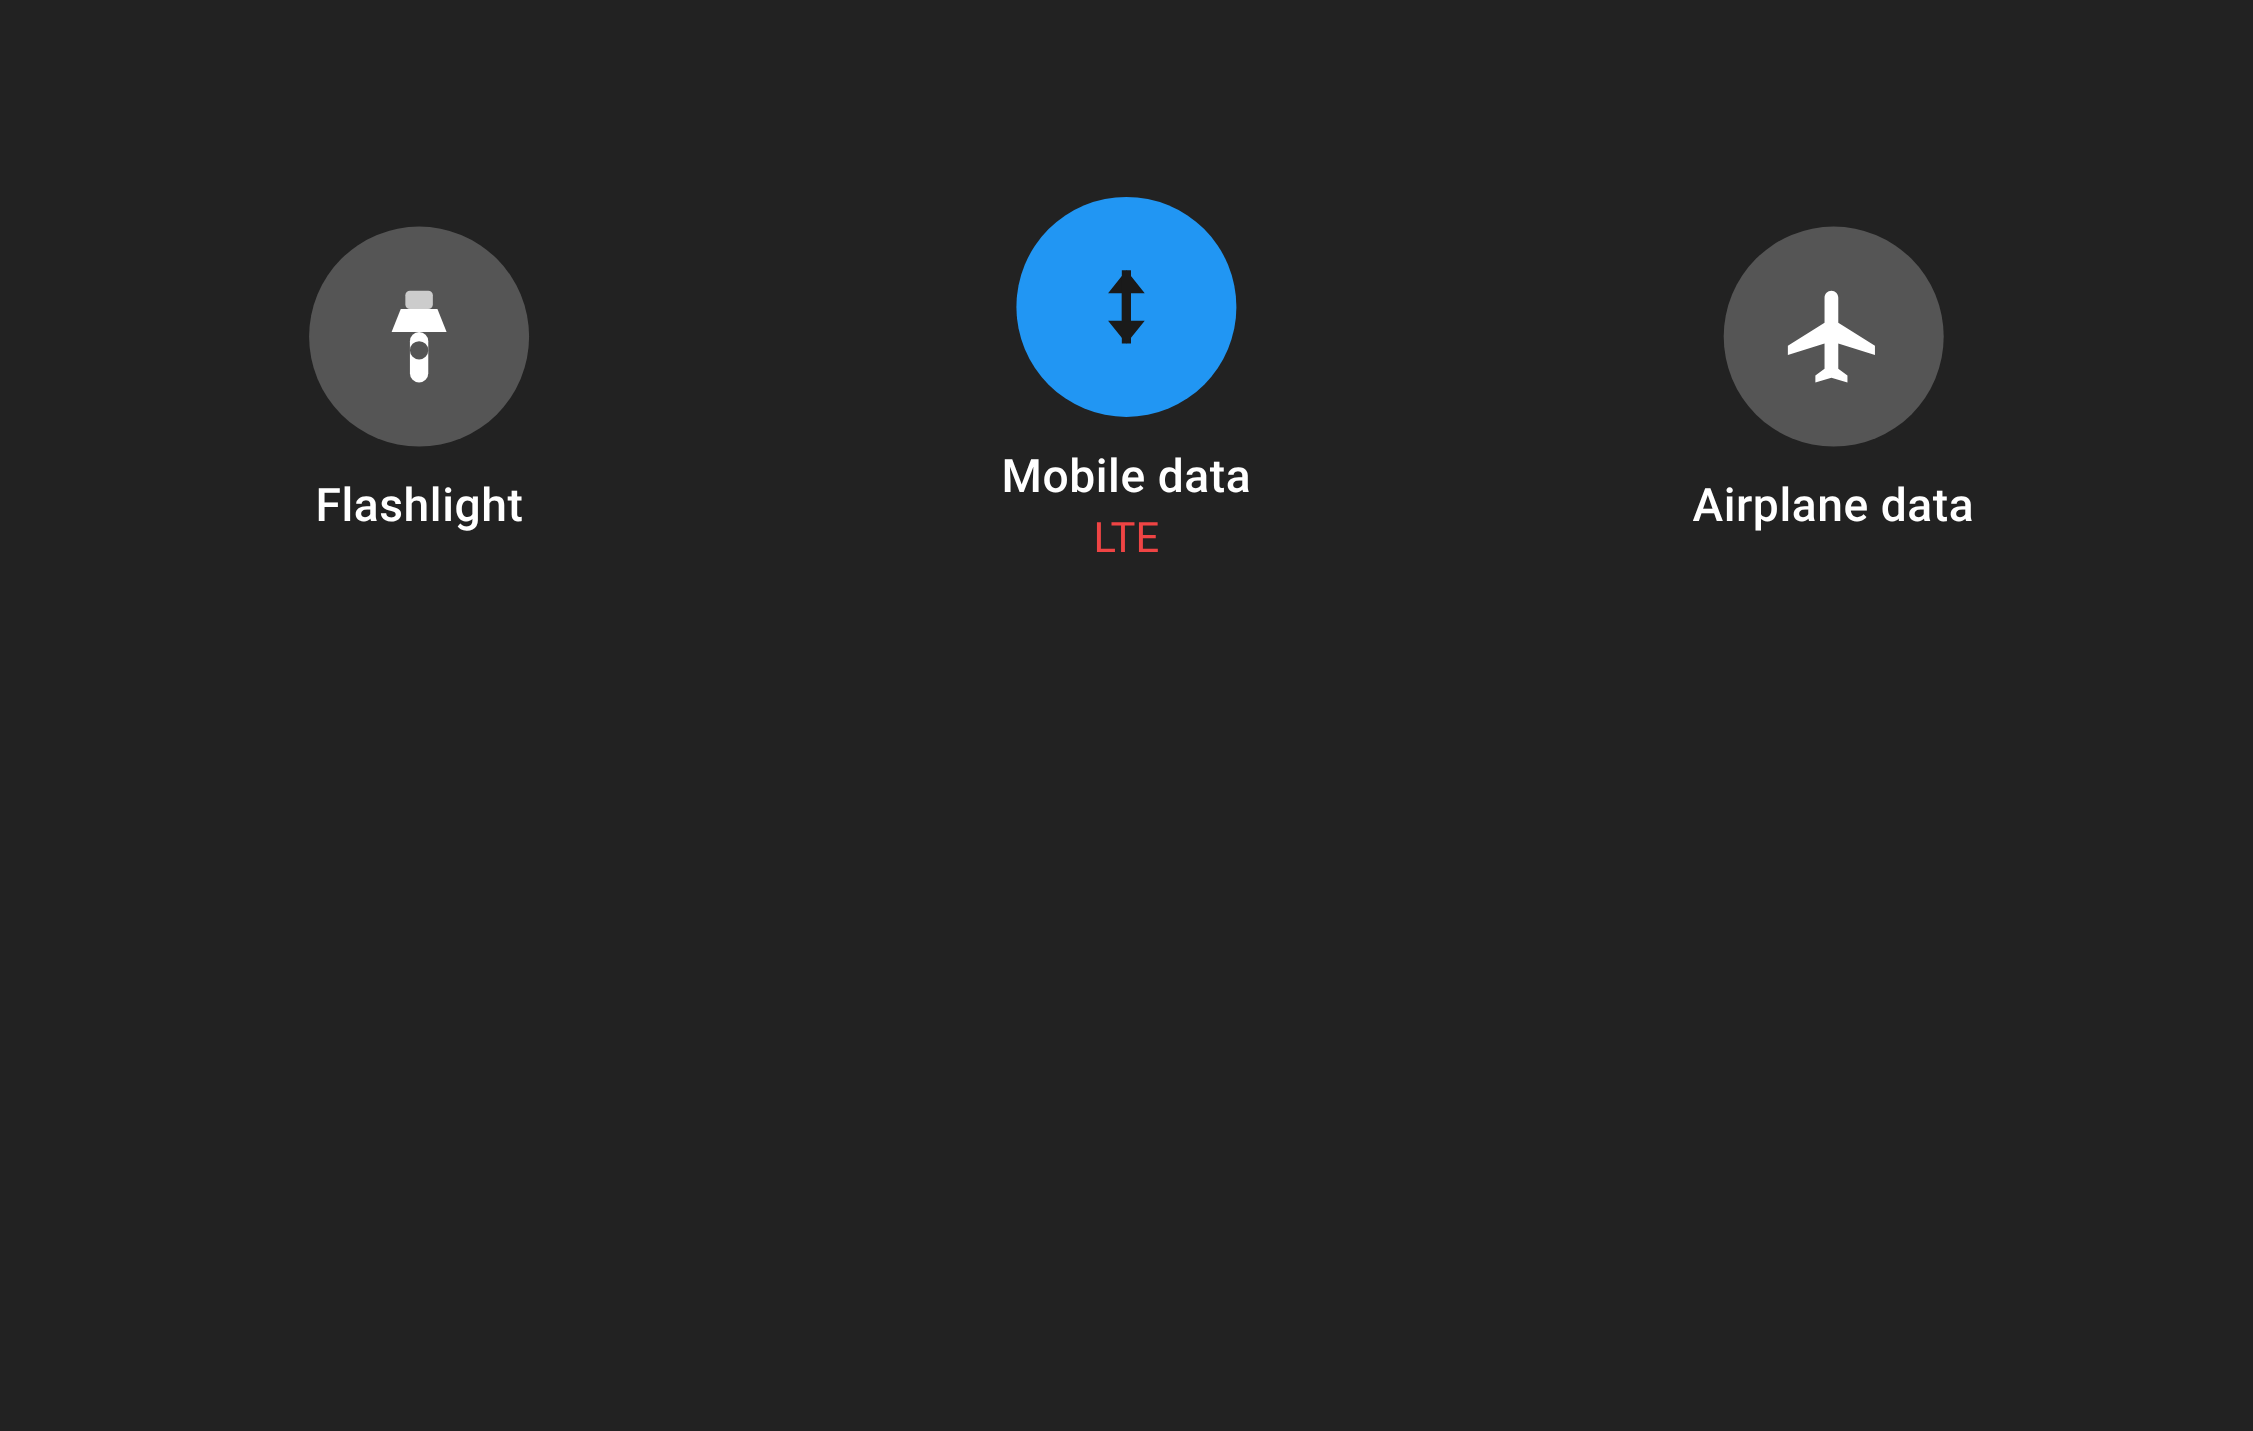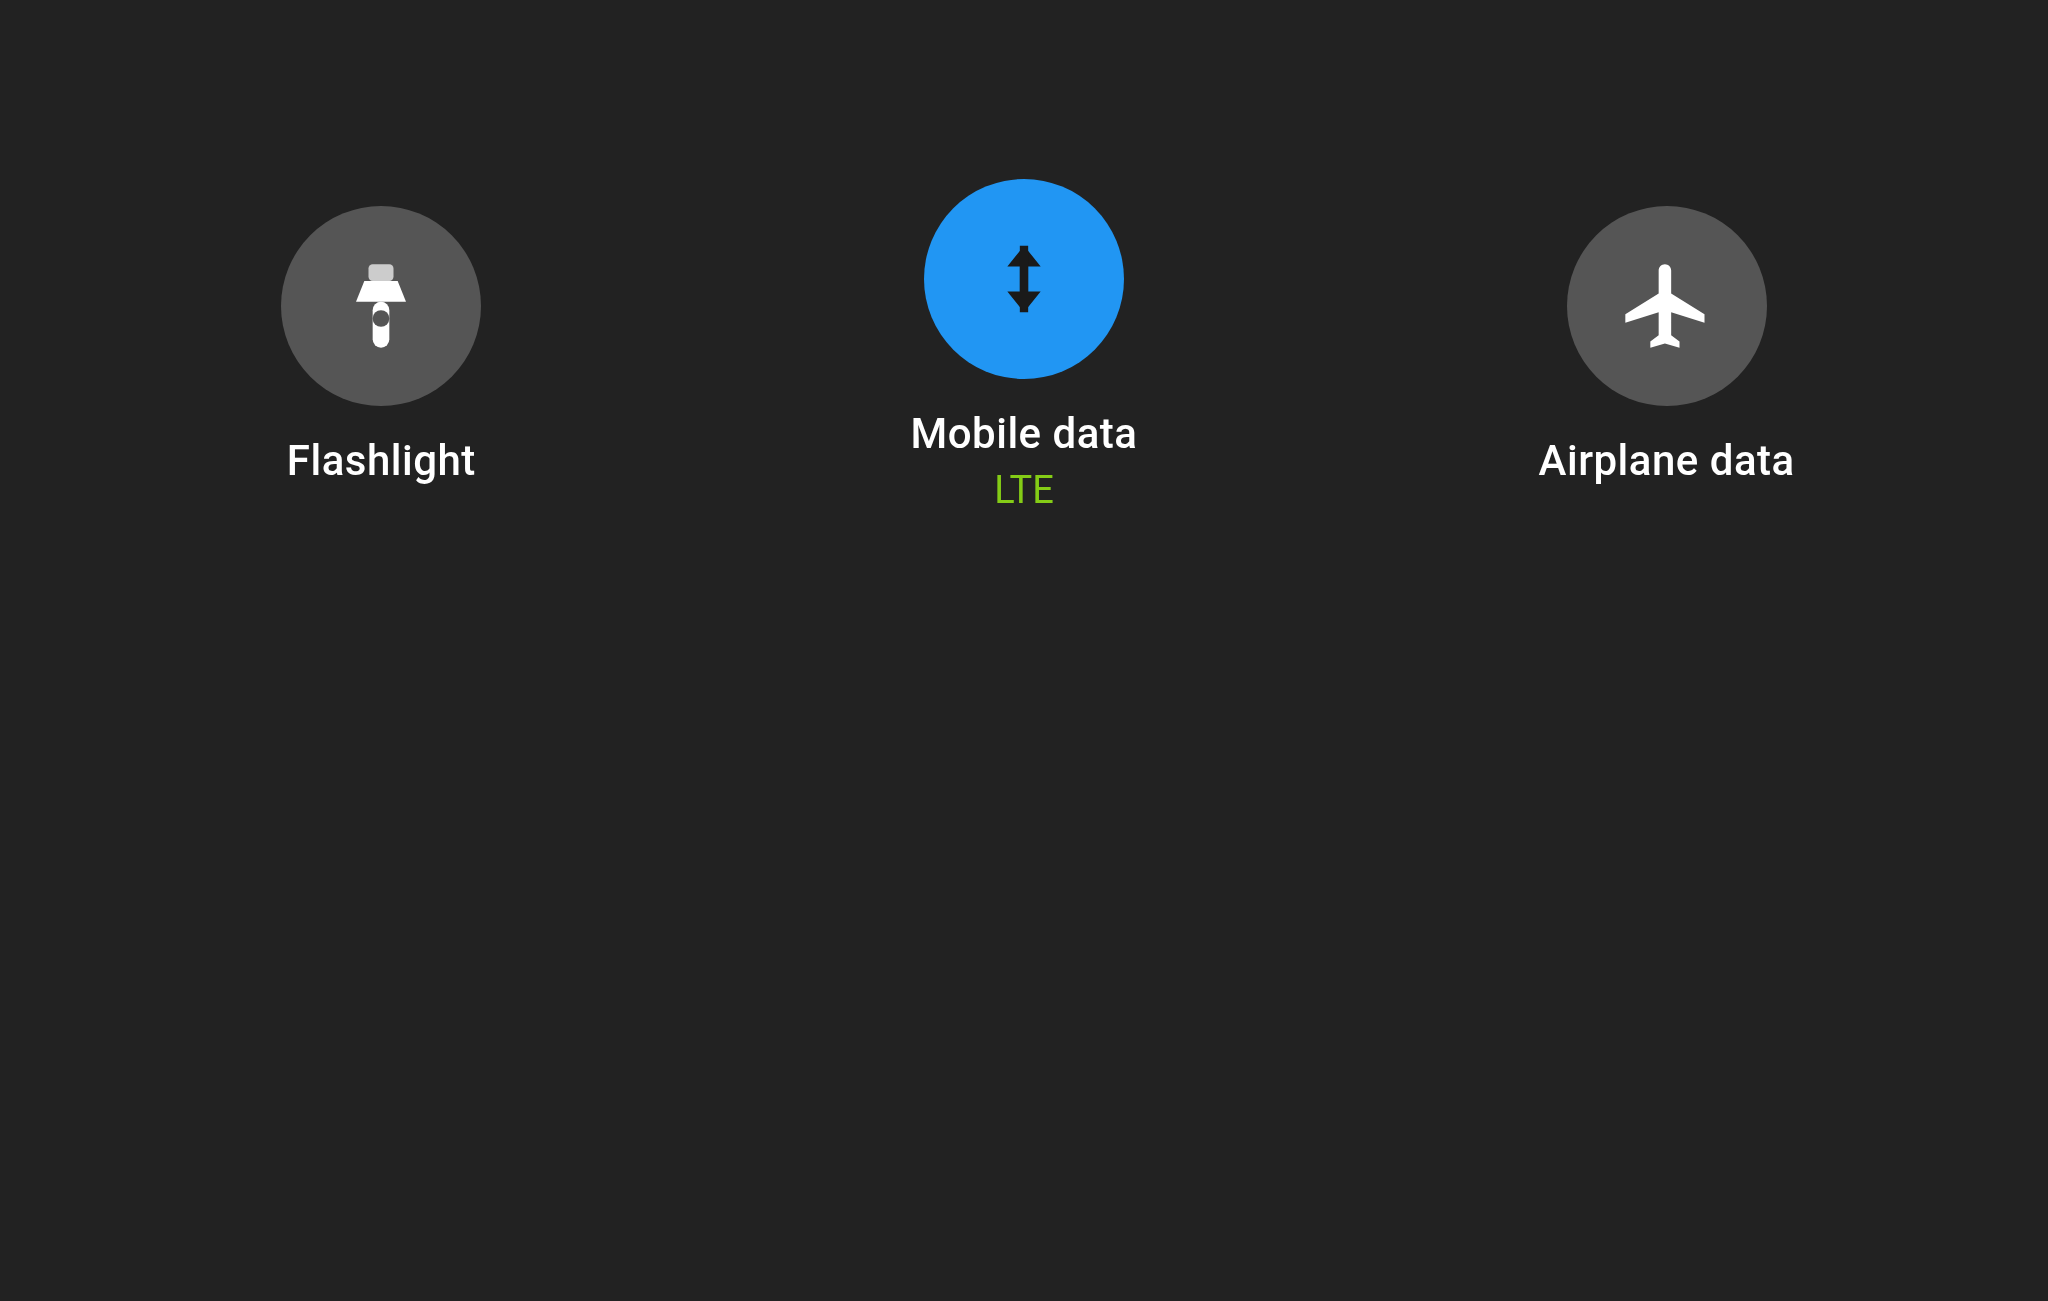--- a/index.html
+++ b/index.html
@@ -59,21 +59,21 @@
 
     .tile-label {
       color: #ffffff;
       font-size: 42px;
       font-weight: 500;
       text-align: center;
       letter-spacing: 0.5px;
     }
 
     .tile-sublabel {
-      color: #84cc16;
+      color: #ef4444;
       font-size: 38px;
       font-weight: 400;
       text-align: center;
       margin-top: -20px;
     }
 
     svg {
       width: 100px;
       height: 100px;
     }

